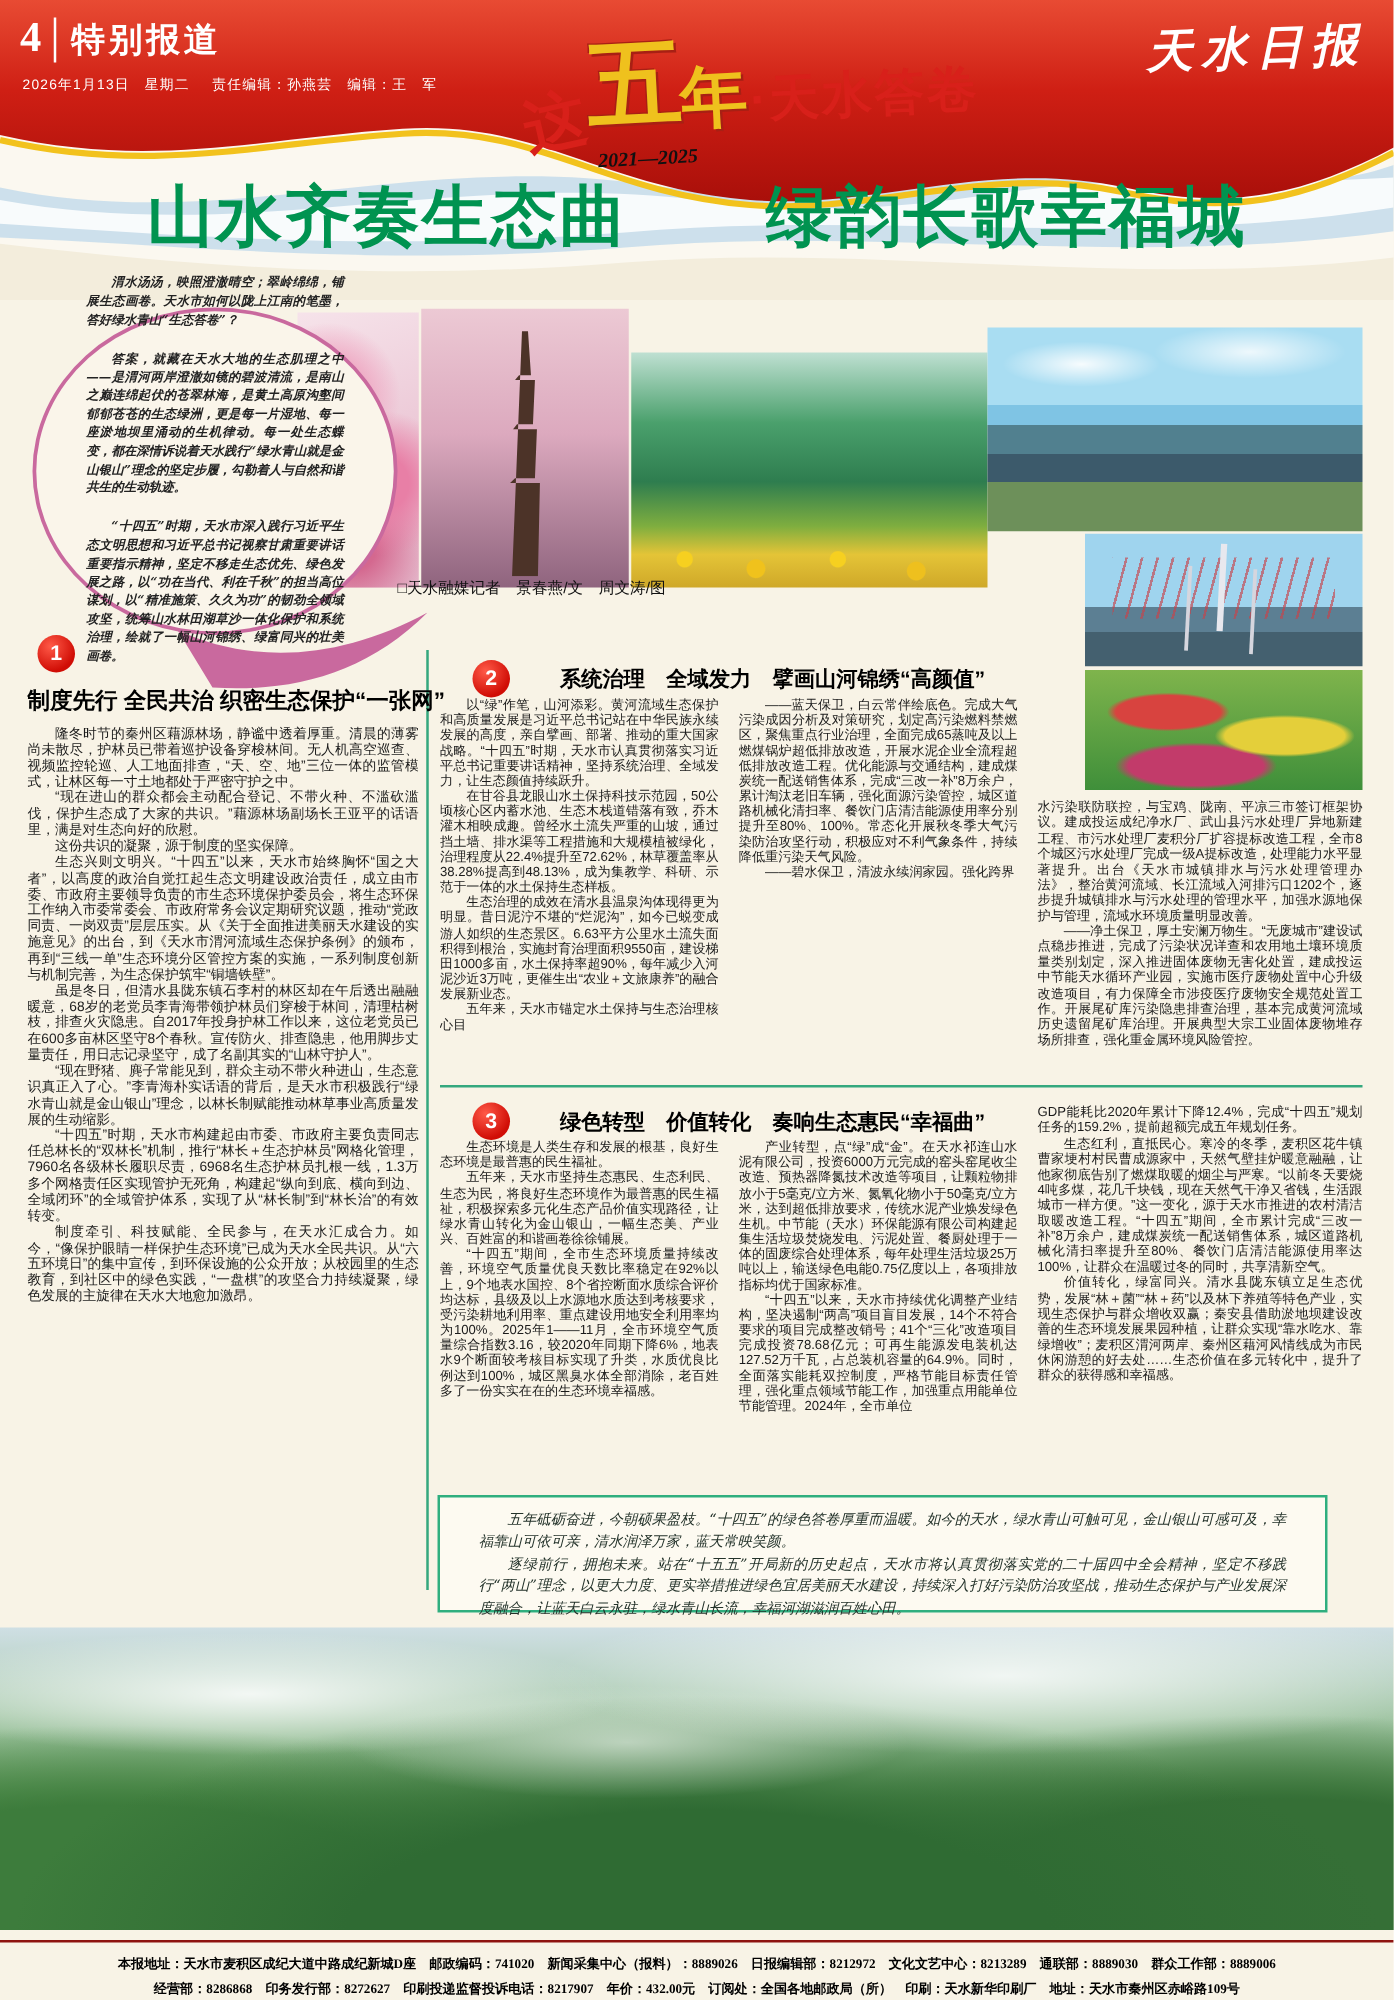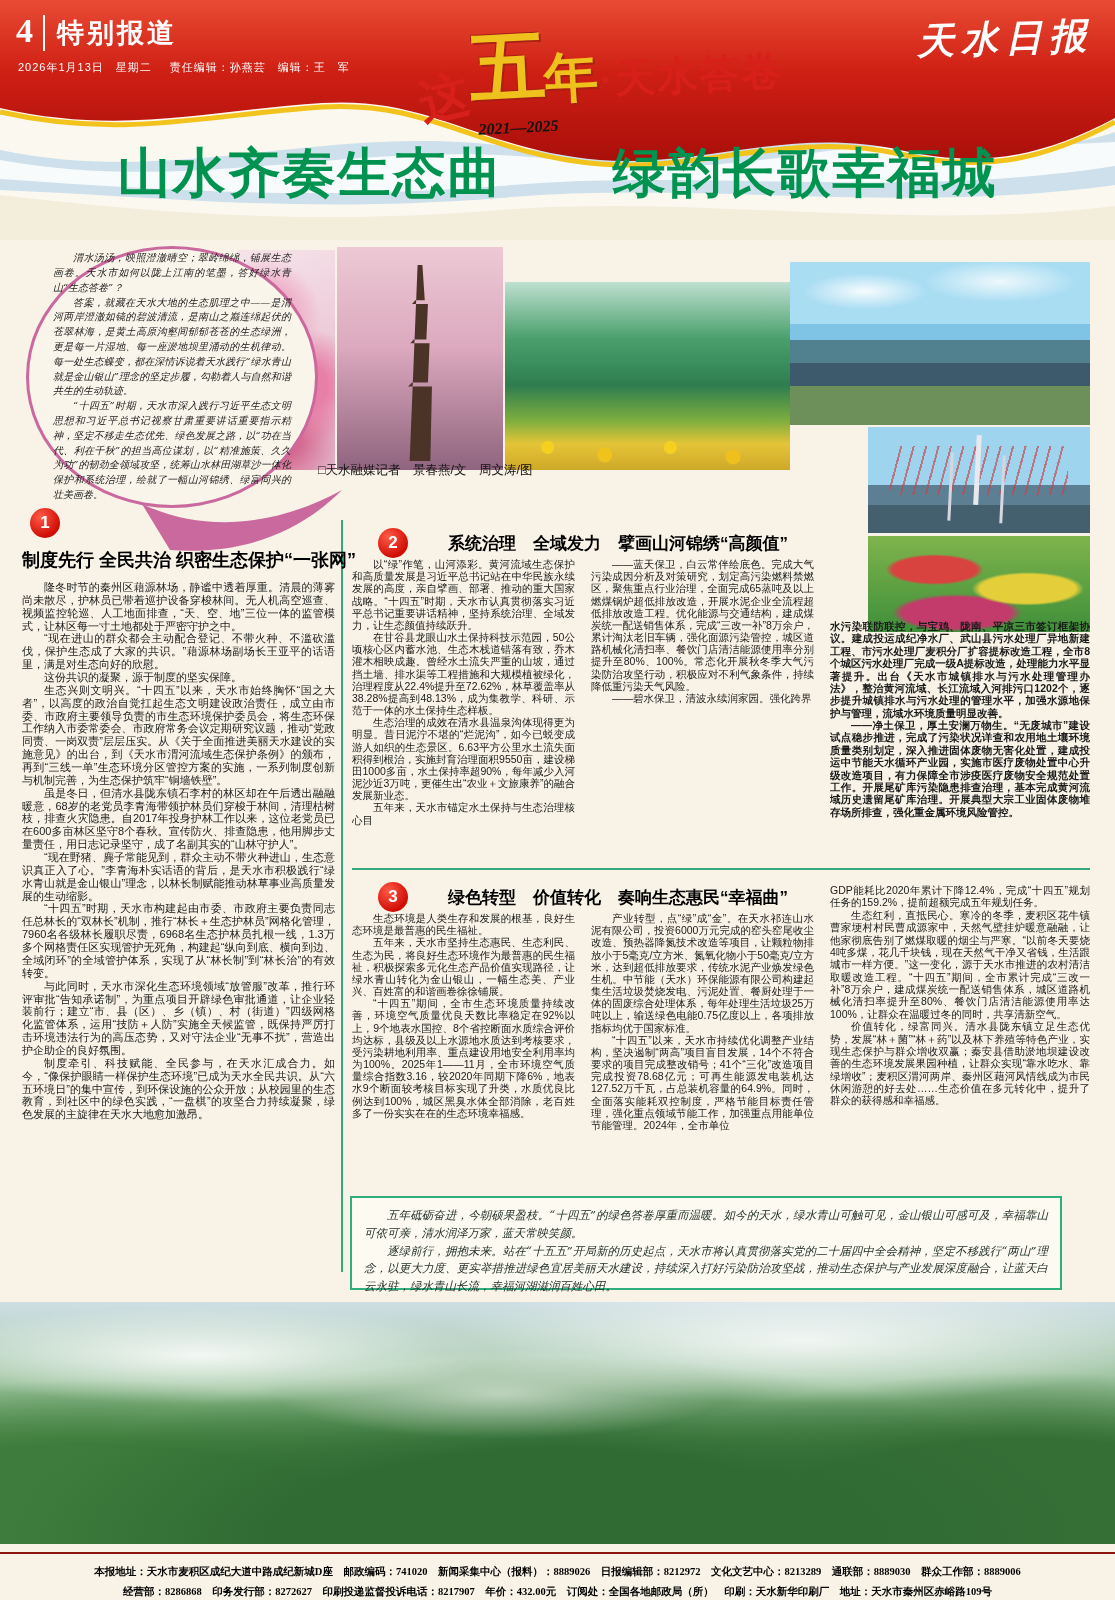--- a/index.html
+++ b/index.html
@@ -29,21 +29,21 @@
   
   .headline{position:absolute;left:0;top:138px;width:1115px;text-align:center;color:#009350;
             font-size:53px;font-weight:900;letter-spacing:2px;z-index:3;}
   .subhead{position:absolute;left:0;top:207px;width:1115px;text-align:center;color:#101010;
            font-size:27px;font-weight:800;z-index:3;}
   
   .bubble{position:absolute;left:26px;top:246px;width:292px;height:262px;border:3px solid #c9699e;
           border-radius:50%;background:#faf5ea;z-index:4;display:flex;align-items:center;box-sizing:border-box;}
   .bubble-text{padding:20px 24px;font-family:"DejaVu Serif",serif;font-style:italic;font-size:10px;
                line-height:1.48;color:#222;text-align:justify;}
-  .bubble-text p{margin:0;text-indent:2em;}
+  .bubble-text p{margin:16px;text-indent:2em;font-weight:bold;}
   .tail{position:absolute;left:142px;top:490px;z-index:3;}
   .ph{position:absolute;z-index:1;}
   .ph-blossom{left:238px;top:250px;width:97px;height:220px;
       background:radial-gradient(circle at 25% 30%,#ee9ebc 0 12%,transparent 34%),
                  radial-gradient(circle at 70% 62%,#e87fa6 0 14%,transparent 38%),
                  radial-gradient(circle at 45% 85%,#d4688f 0 10%,transparent 30%),
                  linear-gradient(160deg,#f6e3ea,#e2afc4);}
   .ph-pagoda{left:337px;top:247px;width:166px;height:223px;
       background:linear-gradient(180deg,#ecc9d4 0%,#dca9be 45%,#8f647e 100%);}
   .pagoda-shape{position:absolute;left:38%;top:8%;width:24%;height:88%;background:#4c3328;
@@ -84,26 +84,26 @@
   
   .secmid{position:absolute;left:352px;width:462px;z-index:4;}
   .s2{top:528px;}
   .s3{top:882px;}
   .sec-head{display:flex;align-items:center;gap:14px;margin-left:26px;}
   .sec-head h2{flex:1;text-align:center;margin:0;font-size:17px;font-weight:800;color:#000;white-space:nowrap;}
   .twocol{display:flex;gap:16px;}
   .twocol .col{width:223px;height:292px;overflow:hidden;font-size:10.5px;line-height:1.16;}
   .s3 .twocol .col{height:262px;}
   .sidecol{position:absolute;left:830px;width:260px;overflow:hidden;font-size:10.5px;line-height:1.18;z-index:4;}
-  .s2c{top:620px;height:224px;font-weight:bold;}
+  .s2c{top:640px;height:224px;}
   .s3c{top:884px;height:300px;}
   .hrule{position:absolute;left:352px;top:868px;width:738px;border-top:2px solid #35a87e;z-index:2;}
   
   .box{position:absolute;left:350px;top:1196px;width:712px;height:94px;border:2px solid #2fae7e;background:#fdfaf1;
-      box-sizing:border-box;padding:9px 12px;font-family:"DejaVu Serif",serif;font-style:italic;
+      box-sizing:border-box;padding:9px 31px;font-family:"DejaVu Serif",serif;font-style:italic;
       font-size:11.5px;line-height:1.55;color:#23322a;z-index:4;}
   .box p{margin:0;text-indent:2em;text-align:justify;}
   
   .aerial{position:absolute;left:0;top:1302px;width:1115px;height:242px;
       background:radial-gradient(ellipse 420px 70px at 18% 22%,rgba(255,255,255,.85),transparent 70%),
                  radial-gradient(ellipse 520px 90px at 72% 16%,rgba(255,255,255,.8),transparent 70%),
                  radial-gradient(ellipse 300px 60px at 45% 38%,rgba(255,255,255,.55),transparent 75%),
                  radial-gradient(ellipse 700px 240px at 50% 100%,#2f6b33 0 40%,transparent 78%),
                  radial-gradient(ellipse 560px 200px at 8% 100%,#3d7c3c 0 50%,transparent 82%),
                  radial-gradient(ellipse 560px 210px at 92% 100%,#356f36 0 50%,transparent 82%),
@@ -181,21 +181,20 @@
     <div class="num-circle">1</div>
     <h2>制度先行 全民共治 织密生态保护“一张网”</h2>
     <div class="art">
       <p>隆冬时节的秦州区藉源林场，静谧中透着厚重。清晨的薄雾尚未散尽，护林员已带着巡护设备穿梭林间。无人机高空巡查、视频监控轮巡、人工地面排查，“天、空、地”三位一体的监管模式，让林区每一寸土地都处于严密守护之中。</p>
       <p>“现在进山的群众都会主动配合登记、不带火种、不滥砍滥伐，保护生态成了大家的共识。”藉源林场副场长王亚平的话语里，满是对生态向好的欣慰。</p>
       <p>这份共识的凝聚，源于制度的坚实保障。</p>
       <p>生态兴则文明兴。“十四五”以来，天水市始终胸怀“国之大者”，以高度的政治自觉扛起生态文明建设政治责任，成立由市委、市政府主要领导负责的市生态环境保护委员会，将生态环保工作纳入市委常委会、市政府常务会议定期研究议题，推动“党政同责、一岗双责”层层压实。从《关于全面推进美丽天水建设的实施意见》的出台，到《天水市渭河流域生态保护条例》的颁布，再到“三线一单”生态环境分区管控方案的实施，一系列制度创新与机制完善，为生态保护筑牢“铜墙铁壁”。</p>
       <p>虽是冬日，但清水县陇东镇石李村的林区却在午后透出融融暖意，68岁的老党员李青海带领护林员们穿梭于林间，清理枯树枝，排查火灾隐患。自2017年投身护林工作以来，这位老党员已在600多亩林区坚守8个春秋。宣传防火、排查隐患，他用脚步丈量责任，用日志记录坚守，成了名副其实的“山林守护人”。</p>
       <p>“现在野猪、麂子常能见到，群众主动不带火种进山，生态意识真正入了心。”李青海朴实话语的背后，是天水市积极践行“绿水青山就是金山银山”理念，以林长制赋能推动林草事业高质量发展的生动缩影。</p>
       <p>“十四五”时期，天水市构建起由市委、市政府主要负责同志任总林长的“双林长”机制，推行“林长＋生态护林员”网格化管理，7960名各级林长履职尽责，6968名生态护林员扎根一线，1.3万多个网格责任区实现管护无死角，构建起“纵向到底、横向到边、全域闭环”的全域管护体系，实现了从“林长制”到“林长治”的有效转变。</p>
-      <p>与此同时，天水市深化生态环境领域“放管服”改革，推行环评审批“告知承诺制”，为重点项目开辟绿色审批通道，让企业轻装前行；建立“市、县（区）、乡（镇）、村（街道）”四级网格化监管体系，运用“技防＋人防”实施全天候监管，既保持严厉打击环境违法行为的高压态势，又对守法企业“无事不扰”，营造出护企助企的良好氛围。</p>
       <p>制度牵引、科技赋能、全民参与，在天水汇成合力。如今，“像保护眼睛一样保护生态环境”已成为天水全民共识。从“六五环境日”的集中宣传，到环保设施的公众开放；从校园里的生态教育，到社区中的绿色实践，“一盘棋”的攻坚合力持续凝聚，绿色发展的主旋律在天水大地愈加激昂。</p>
     </div>
   </div>
   <div class="vrule"></div>
 
   <div class="secmid s2">
     <div class="sec-head">
       <div class="num-circle">2</div>
       <h2>系统治理　全域发力　擘画山河锦绣“高颜值”</h2>
     </div>

